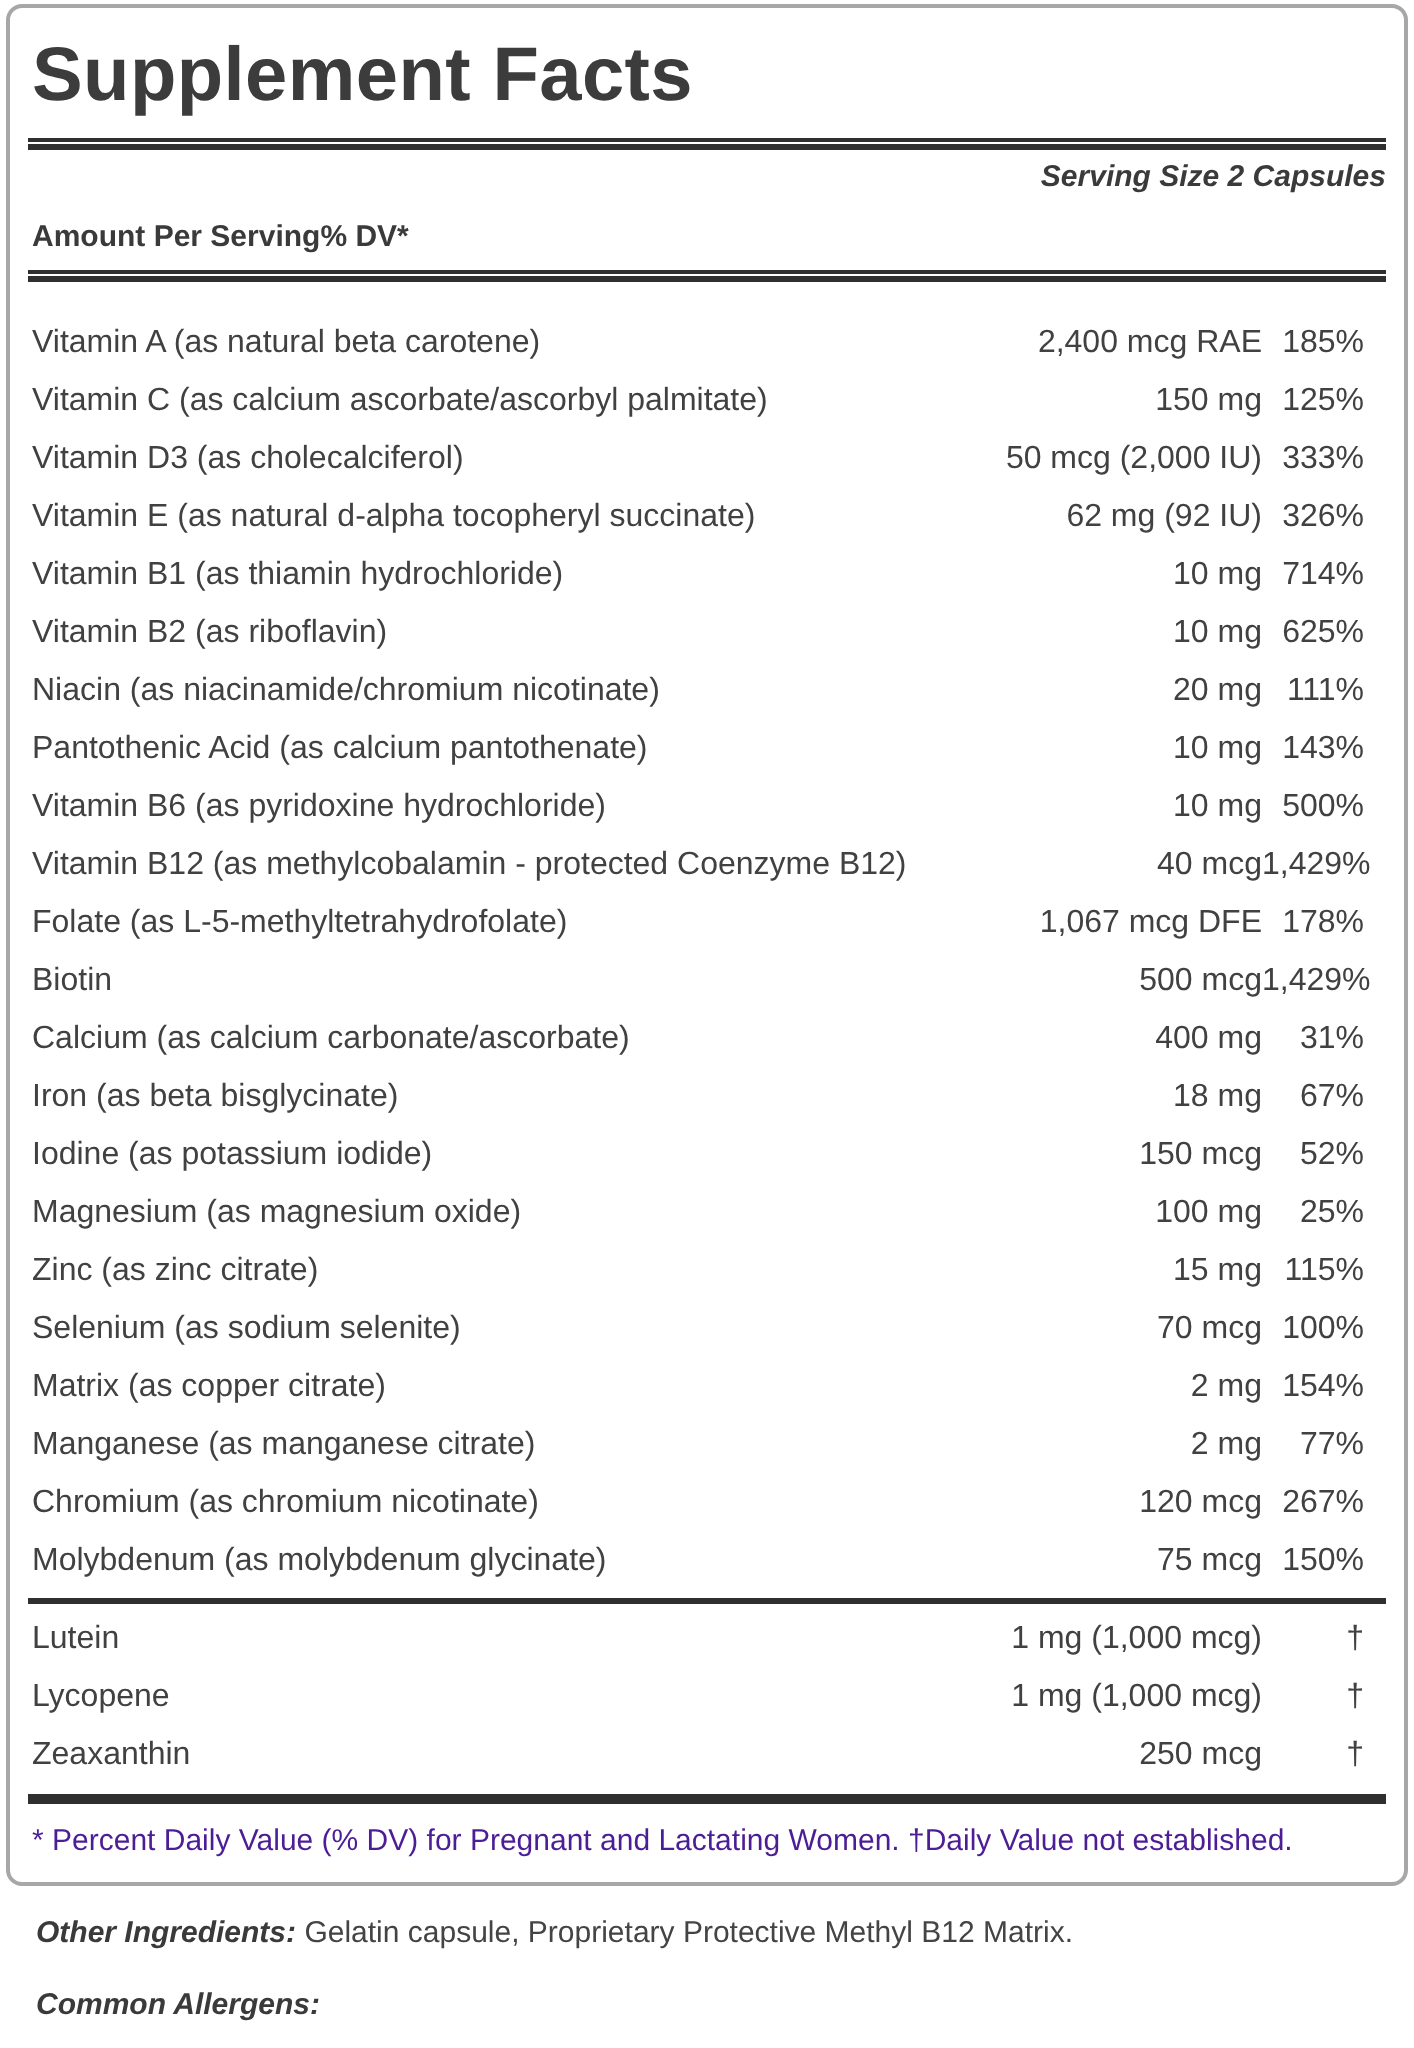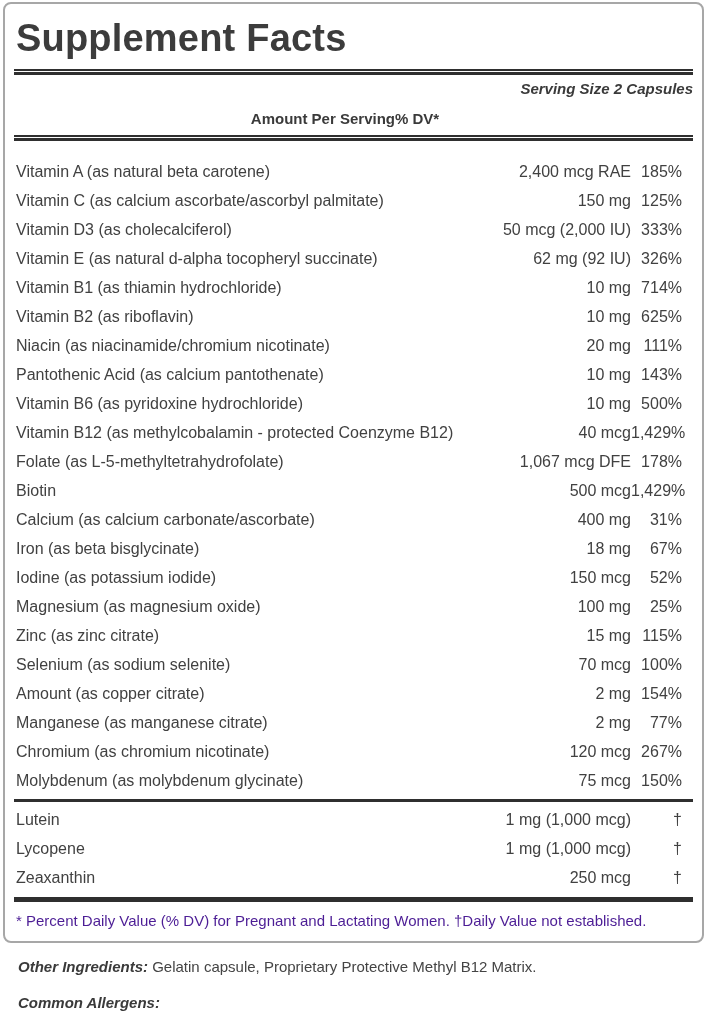--- a/index.html
+++ b/index.html
@@ -42,21 +42,21 @@
     text-align: right;
     font-size: 15px;
     font-weight: bold;
     color: #3a3a3a;
     line-height: 18px;
     font-style: italic;
   }
   .col-headers {
     margin-top: 12px;
     display: flex;
-    justify-content: center;
+    justify-content: flex-start;
     font-size: 15px;
     font-weight: bold;
     color: #3a3a3a;
     line-height: 18px;
     padding-left: 2px;
   }
   .rows { margin-top: 16px; }
   .rows-extra { margin-top: 2px; }
   .row {
     display: flex;
@@ -217,21 +217,21 @@
         <div class="dv">115%</div>
       </div>
       <div class="row">
         <div class="lab">Selenium (as sodium selenite)</div>
         <div class="amt">
           <div>70 mcg</div>
         </div>
         <div class="dv">100%</div>
       </div>
       <div class="row">
-        <div class="lab">Amount (as copper citrate)</div>
+        <div class="lab">Matrix (as copper citrate)</div>
         <div class="amt">
           <div>2 mg</div>
         </div>
         <div class="dv">154%</div>
       </div>
       <div class="row">
         <div class="lab">Manganese (as manganese citrate)</div>
         <div class="amt">
           <div>2 mg</div>
         </div>

